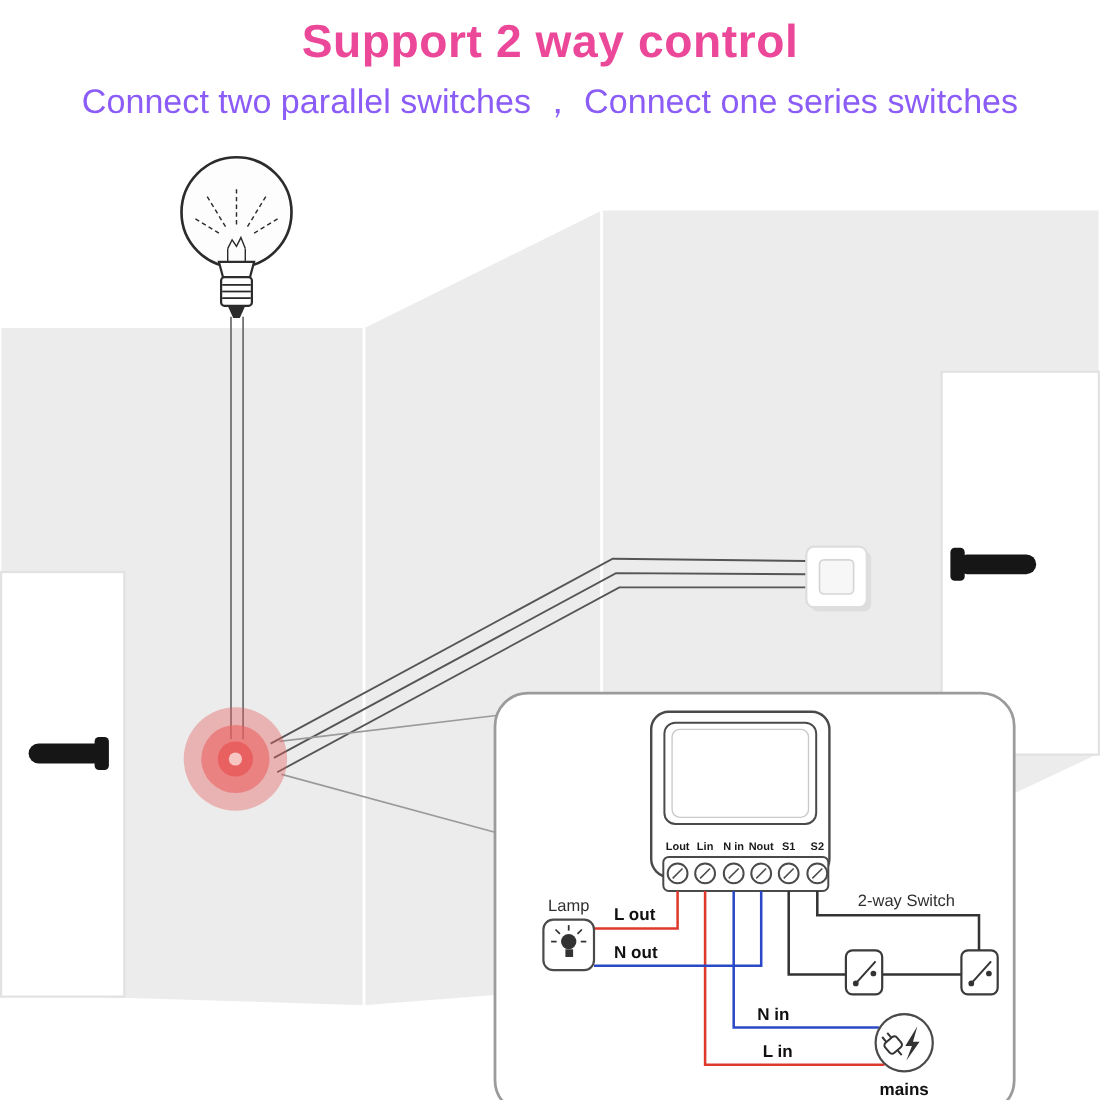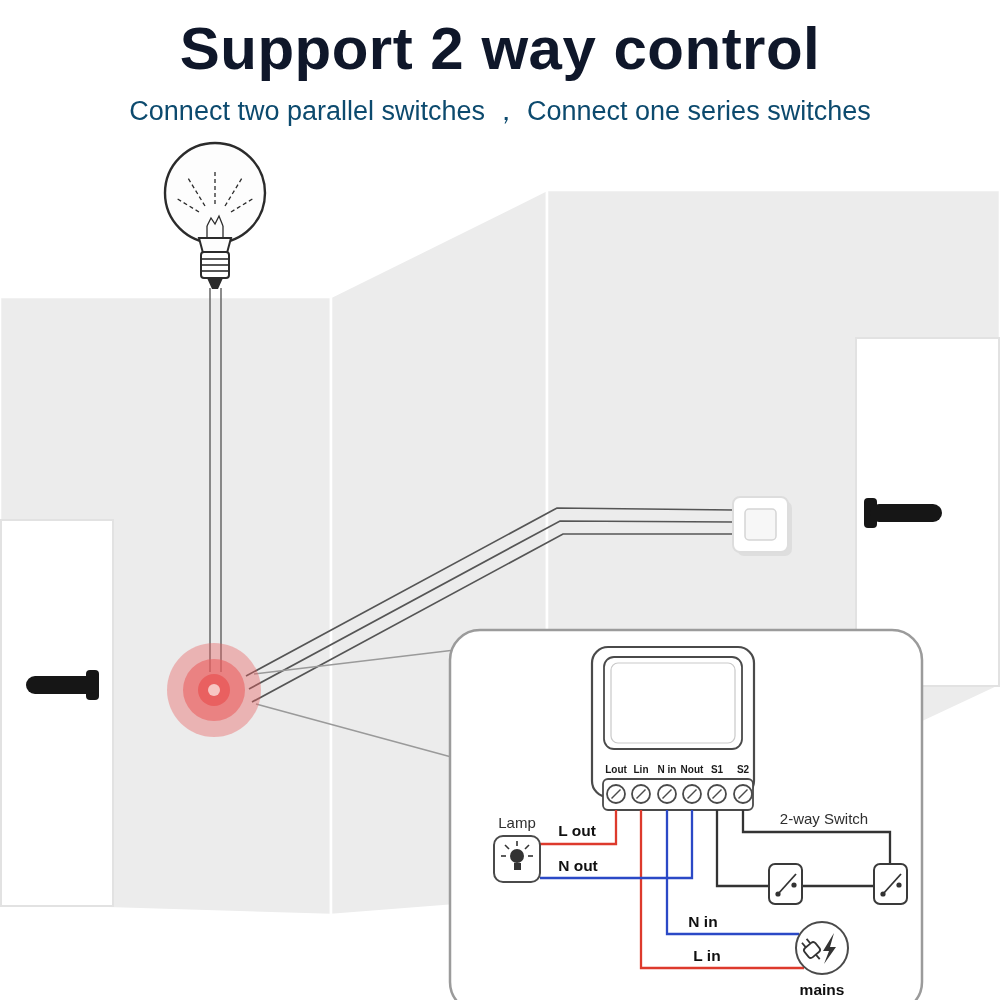--- a/index.html
+++ b/index.html
@@ -2,25 +2,25 @@
 <html><head>
 <meta charset="utf-8">
 <style>
   html,body{margin:0;padding:0;}
   body{
     width:1000px;height:1000px;position:relative;background:#ffffff;
     font-family:"Liberation Sans",sans-serif;overflow:hidden;
   }
   .header{position:absolute;top:0;left:0;width:1000px;text-align:center;z-index:5;}
   .header h1{
-    margin:14px 0 0 0;font-size:60px;font-weight:800;color:#0f172a;letter-spacing:0.5px;
+    margin:14px 0 0 0;font-size:42px;font-weight:800;color:#ec4899;letter-spacing:0.5px;
     font-family:"Liberation Sans",sans-serif;
   }
   .header p{
-    margin:10px 0 0 0;font-size:27px;font-weight:400;color:#0c4a6e;
+    margin:10px 0 0 0;font-size:31px;font-weight:400;color:#8b5cf6;
     font-family:"Liberation Sans",sans-serif;
   }
   svg{position:absolute;top:0;left:0;}
   .wall{stroke:#ffffff;stroke-width:2.5px;}
   .door{fill:#ffffff;stroke:#e2e2e2;stroke-width:2px;}
   .handle{fill:#161616;}
   .cord{stroke:#6f6f6f;stroke-width:1.6px;}
   .wallwire{fill:none;stroke:#555555;stroke-width:1.7px;}
   .callout{stroke:#9a9a9a;stroke-width:1.5px;}
   .wire{fill:none;stroke-width:2.3px;}

